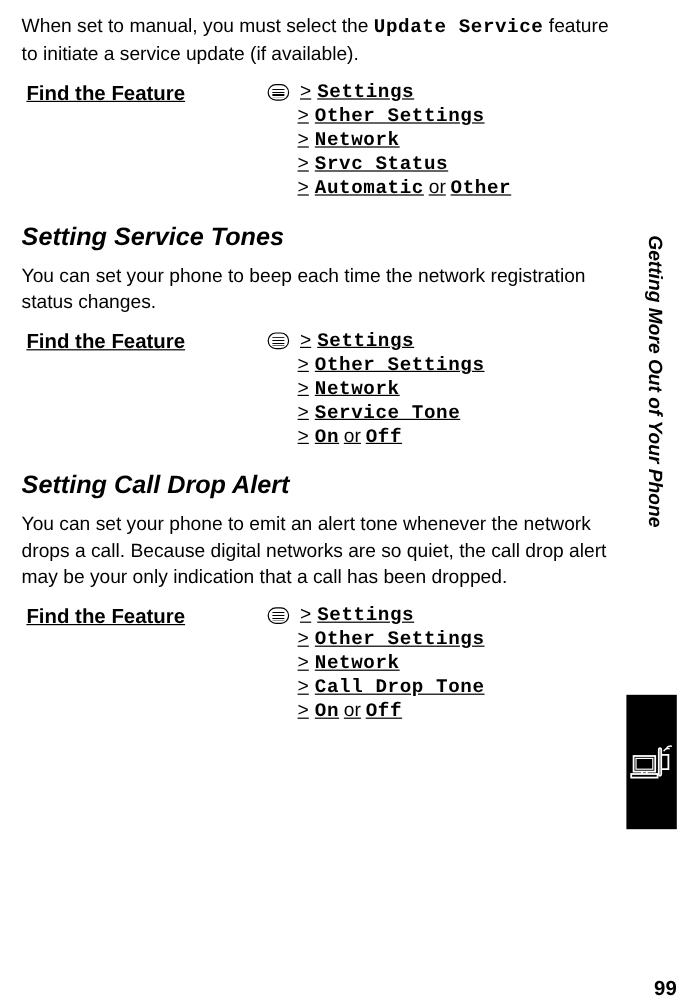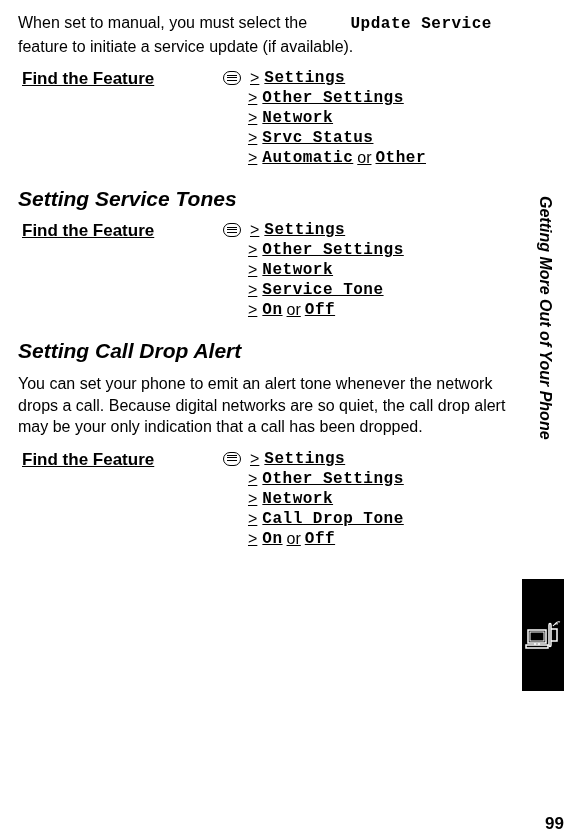--- a/index.html
+++ b/index.html
@@ -20,21 +20,20 @@
     }
     .body-text {
       font-size: 16px;
       line-height: 1.35;
       margin-bottom: 12px;
     }
     .inline-mono {
       font-family: 'Courier New', monospace;
       font-weight: bold;
       letter-spacing: 0.5px;
-      margin-left: 39px;
     }
     .feature-block {
       display: flex;
       margin-bottom: 18px;
       margin-top: 4px;
       text-decoration: underline;
     }
     .feature-label {
       font-weight: bold;
       font-size: 17px;
@@ -170,20 +169,21 @@
       <div class="path-line path-indent">
         <span class="gt">&gt;</span>
         <span class="path-item">Automatic</span>
         <span class="path-or">or</span>
         <span class="path-item">Other</span>
       </div>
     </div>
   </div>
 
   <h2 class="section-heading">Setting Service Tones</h2>
+  <p class="body-text">You can set your phone to beep each time the network registration status changes.</p>
 
   <div class="feature-block">
     <div class="feature-label">Find the Feature</div>
     <div class="feature-path">
       <div class="path-line">
         <span class="menu-icon">
             <span class="menu-icon-lines"></span>
           </span>
         <span class="gt">&gt;</span>
         <span class="path-item">Settings</span>

